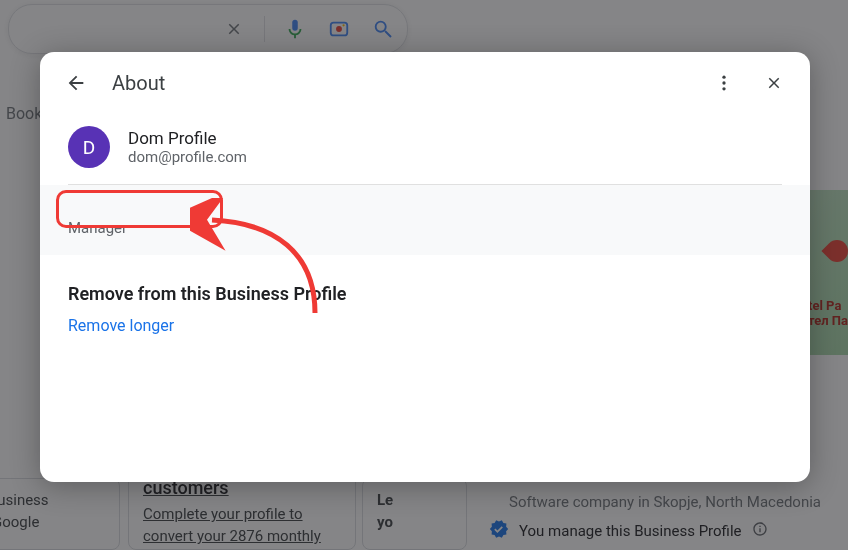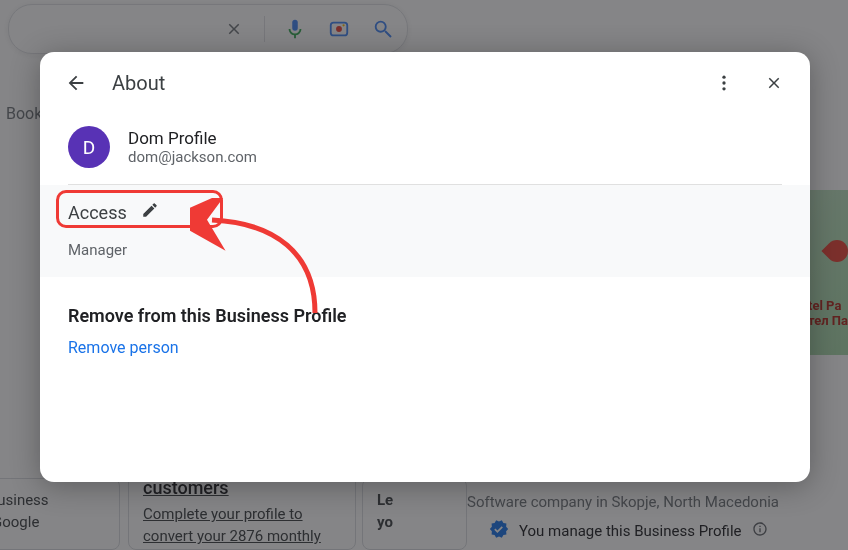--- a/index.html
+++ b/index.html
@@ -68,21 +68,21 @@
     color:#3c4043;
     font-size:15px;
     line-height:22px;
     overflow:hidden;
   }
   .card-a{ position:absolute; left:-35px; top:478px; width:155px; height:72px;}
   .card-b{ position:absolute; left:128px; top:466px; width:228px; height:84px;text-decoration:underline;}
   .card-b h3{font-size:18px;font-weight:500;color:#202124;margin-bottom:4px;}
   .card-c{ position:absolute; left:362px; top:478px; width:105px; height:72px;font-weight:bold;}
 
-  .subtitle{ color:#70757a; font-size:15px; position:absolute; left:467px; top:493px;}
+  .subtitle{ color:#70757a; font-size:15px; position:absolute; left:509px; top:493px;}
   .manage-row{ position:absolute; left:489px; top:519px; display:flex; align-items:center; gap:10px; font-size:15px; color:#202124;}
   .badge-icon svg{width:20px;height:20px;}
   .info-icon svg{width:16px;height:16px;fill:#5f6368;}
 
   
   .modal {
     position:absolute;
     top:52px; left:40px;
     width:770px; height:430px;
     background:#fff;
@@ -247,41 +247,33 @@
       <svg viewBox="0 0 24 24">
           <path d="M19 6.41 17.59 5 12 10.59 6.41 5 5 6.41 10.59 12 5 17.59 6.41 19 12 13.41 17.59 19 19 17.59 13.41 12z"></path>
         </svg>
     </span>
   </div>
 
   <div class="user-row">
     <div class="avatar">D</div>
     <div>
       <div class="user-name">Dom Profile</div>
-      <div class="user-email">dom@jackson.com</div>
+      <div class="user-email">dom@profile.com</div>
     </div>
   </div>
   <div class="divider"></div>
 
   <div class="access-section">
-    <div class="access-row">
-      <span class="access-label">Access</span>
-      <span class="pencil-icon">
-        <svg viewBox="0 0 24 24">
-            <path d="M3 17.25V21h3.75L17.81 9.94l-3.75-3.75L3 17.25zM20.71 7.04a1 1 0 0 0 0-1.41l-2.34-2.34a1 1 0 0 0-1.41 0l-1.83 1.83 3.75 3.75 1.83-1.83z"></path>
-          </svg>
-      </span>
-    </div>
     <div class="access-role">Manager</div>
     <div class="access-highlight"></div>
   </div>
 
   <div class="remove-section">
     <div class="remove-title">Remove from this Business Profile</div>
-    <div class="remove-link">Remove person</div>
+    <div class="remove-link">Remove longer</div>
   </div>
 </div>
 
 <svg class="arrow-svg" viewBox="0 0 160 130">
   <defs>
     <marker id="ah" markerWidth="12" markerHeight="12" refX="3" refY="6" orient="auto">
       <path d="M0,0 L12,6 L0,12 L4,6 z" fill="#ef3a35"></path>
     </marker>
   </defs>
   <path d="M 125 115 C 125 55, 85 25, 22 22" stroke="#ef3a35" stroke-width="5" fill="none" marker-end="url(#ah)"></path>

